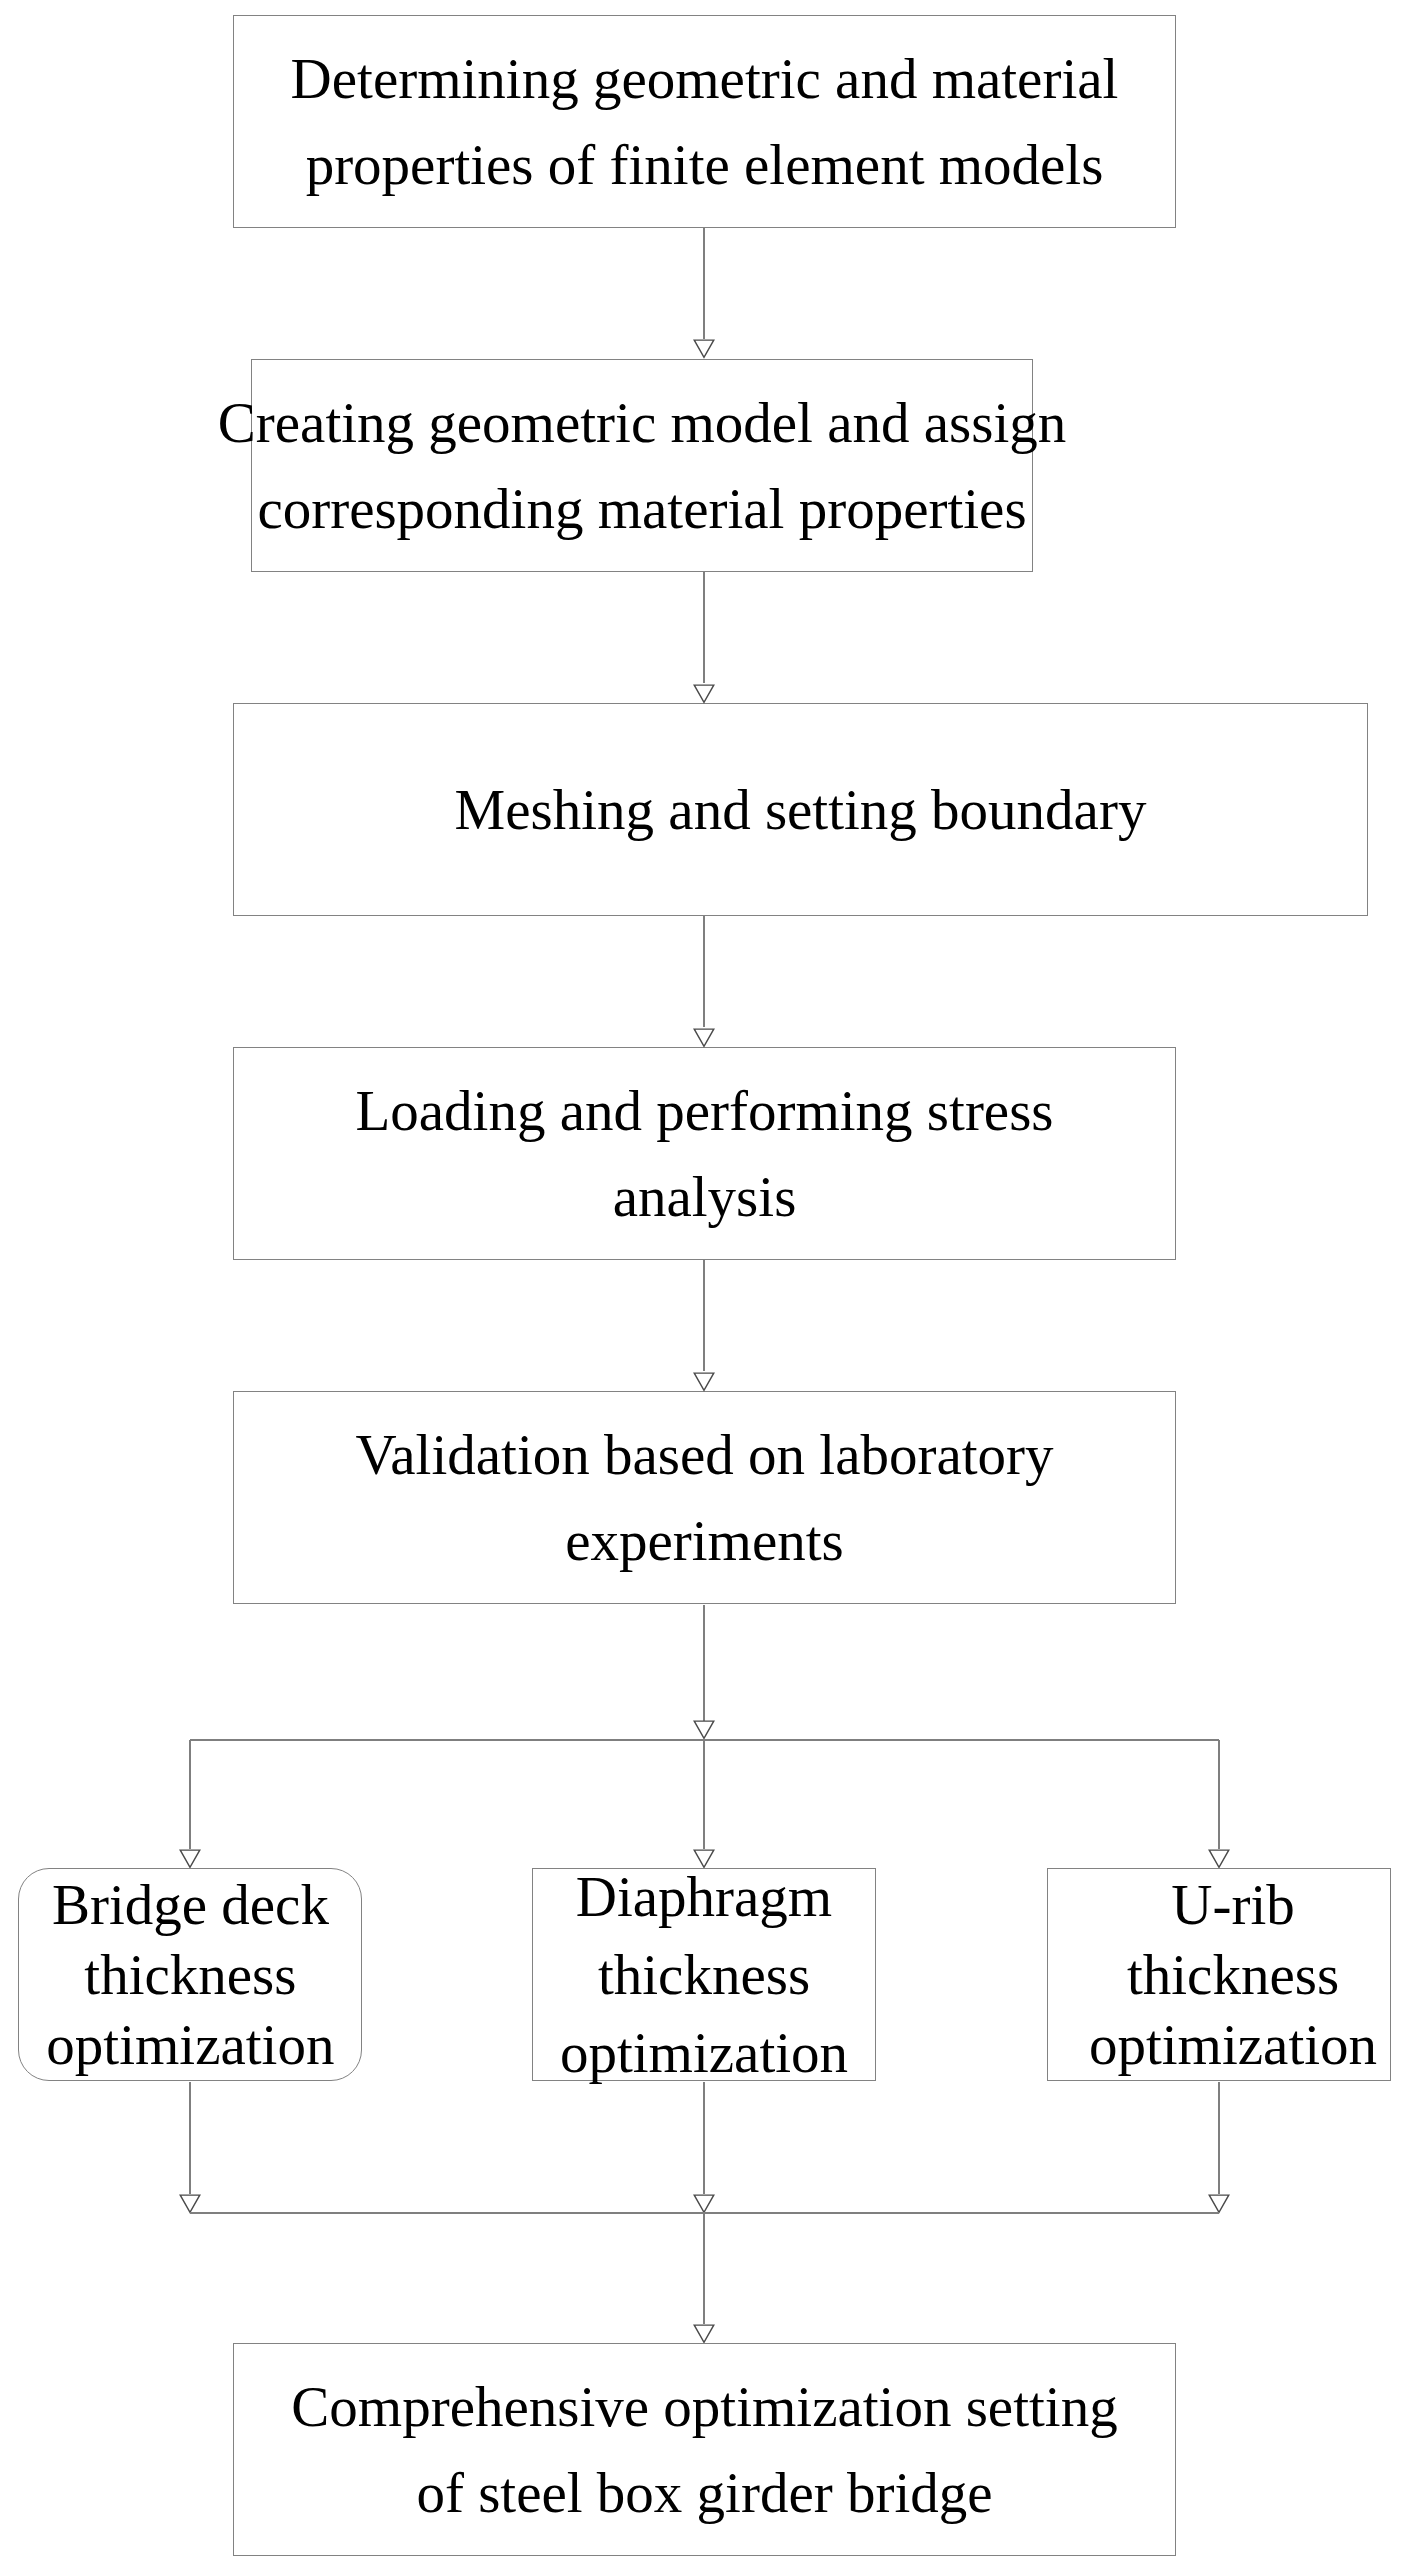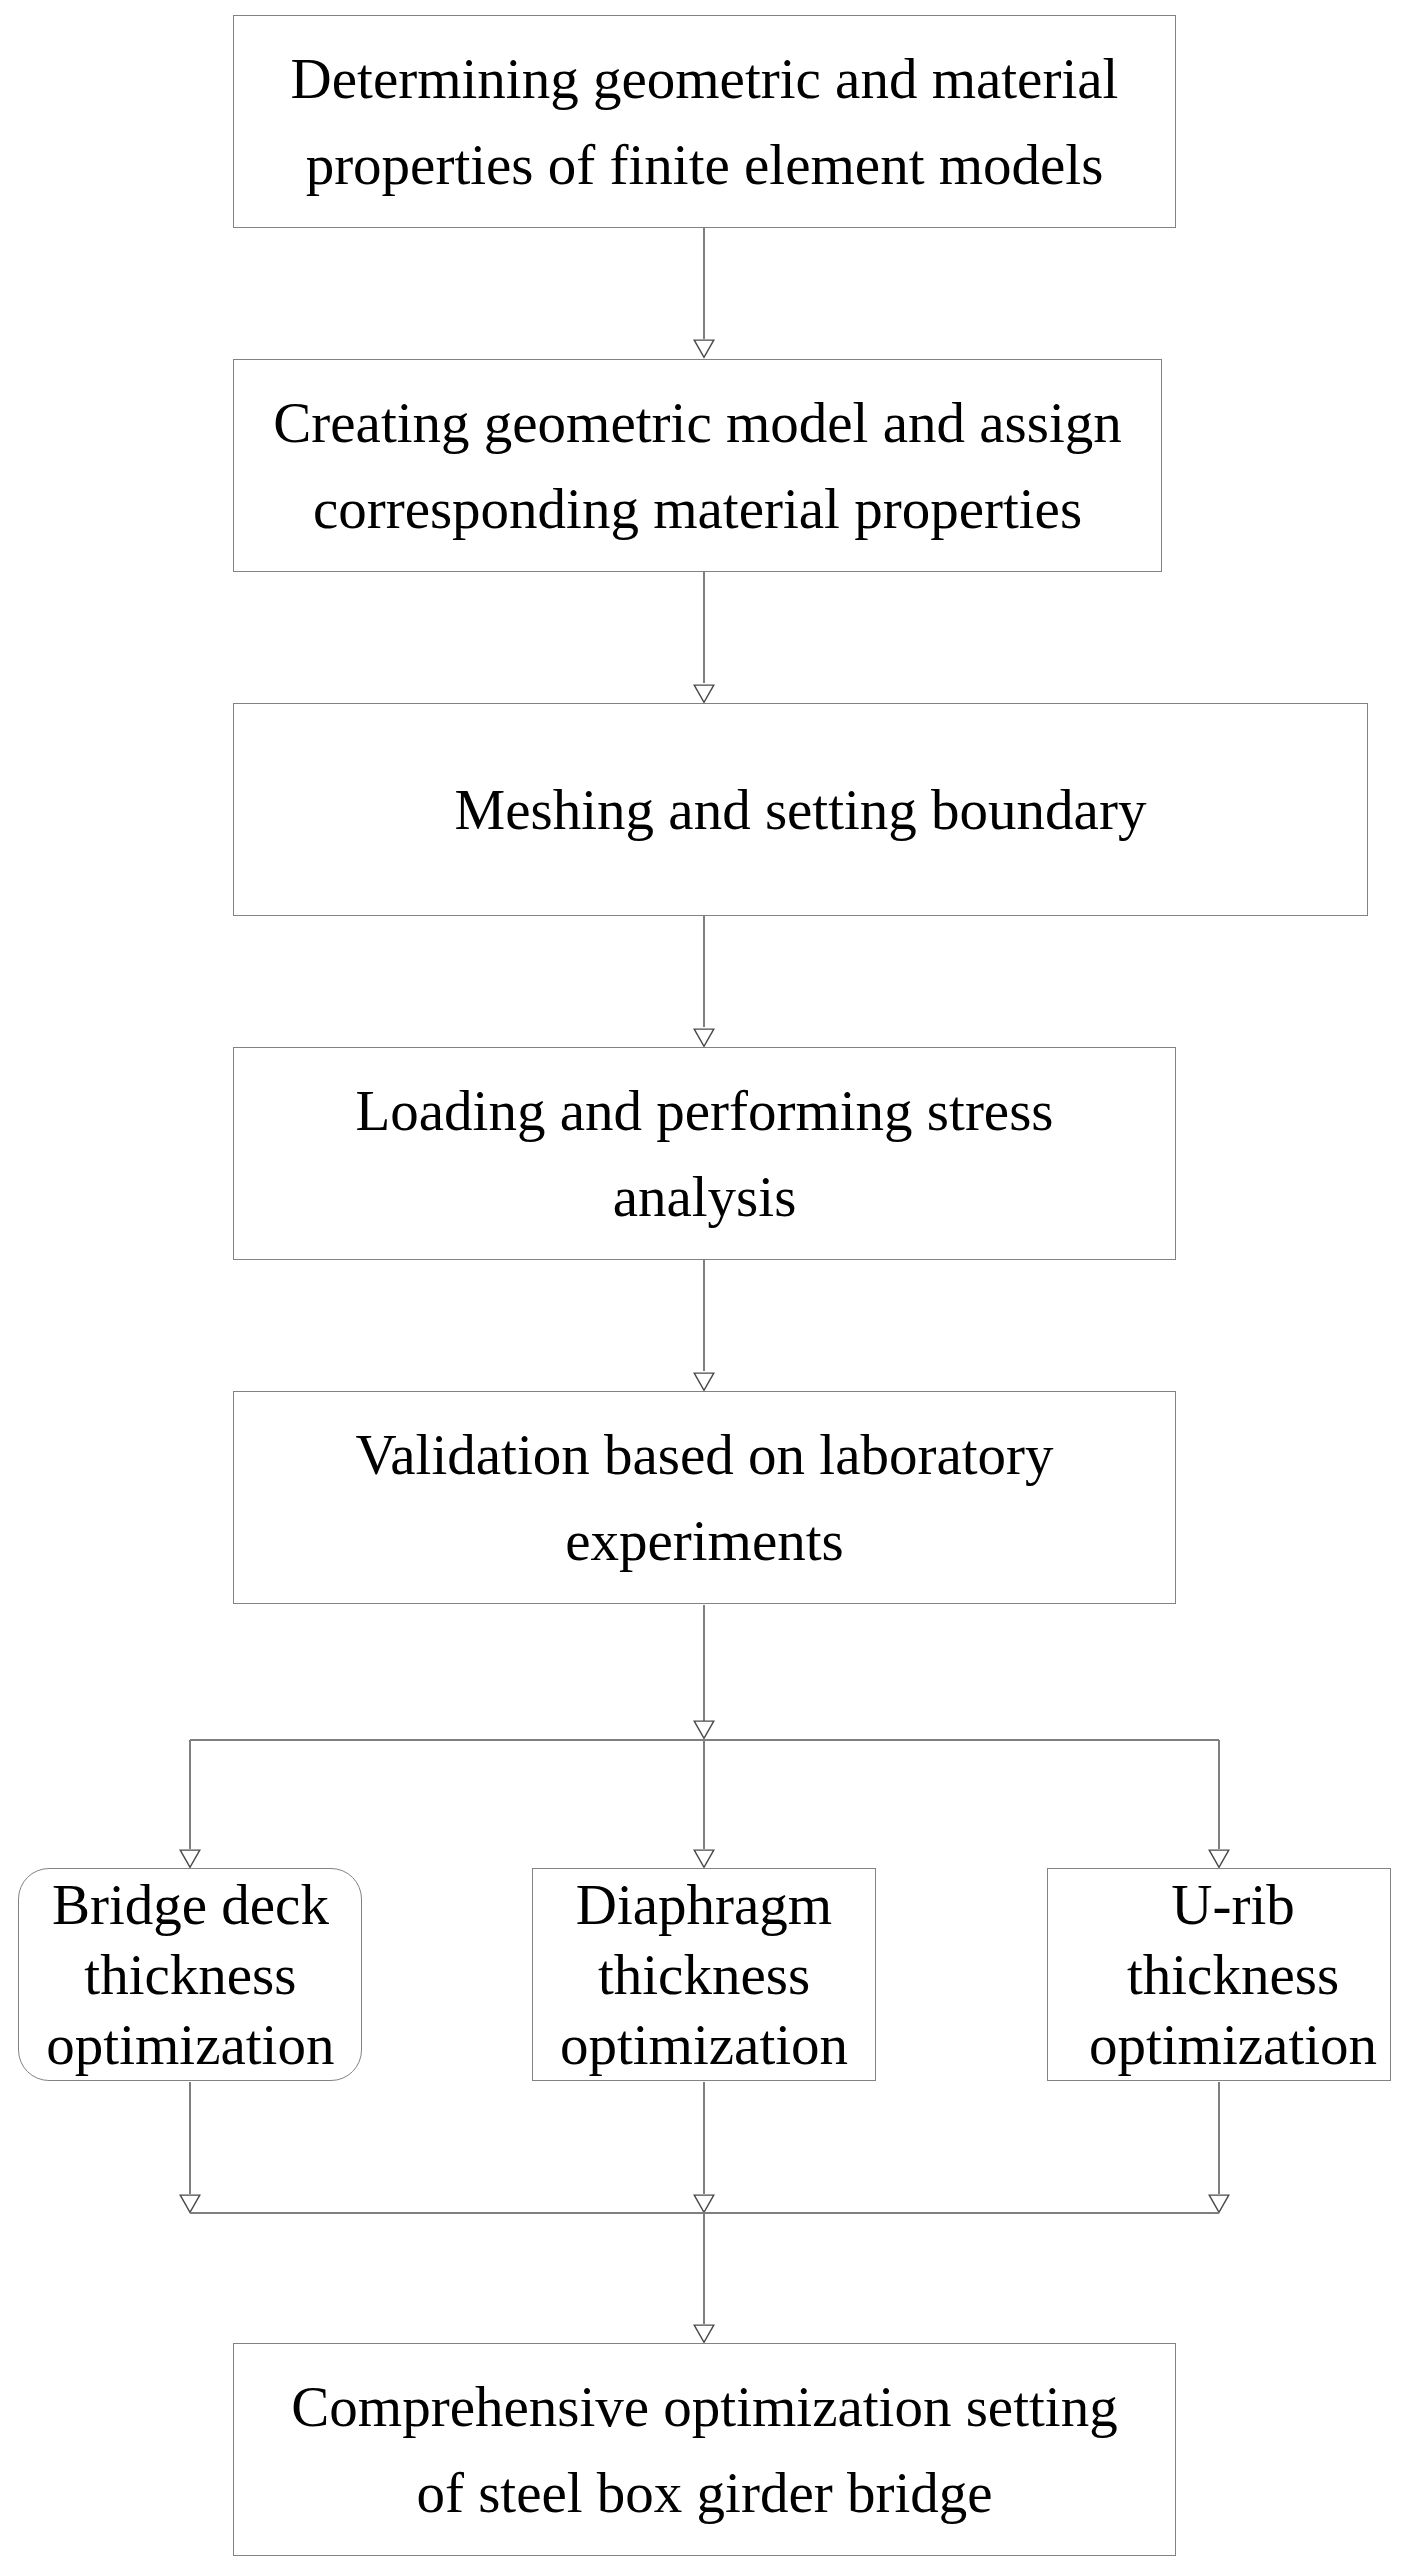--- a/index.html
+++ b/index.html
@@ -51,21 +51,21 @@
 </head>
 <body>
 
 <div class="canvas">
 
   <div class="box" style="left:233px;top:15px;width:943px;height:213px;">
     <span class="ln">Determining geometric and material</span>
     <span class="ln">properties of finite element models</span>
   </div>
 
-  <div class="box" style="left:233px;top:359px;width:929px;height:213px;">
+  <div class="box" style="left:251px;top:359px;width:782px;height:213px;">
     <span class="ln">Creating geometric model and assign</span>
     <span class="ln">corresponding material properties</span>
   </div>
 
   <div class="box" style="left:233px;top:703px;width:1135px;height:213px;text-align:center;">
     <span class="ln">Meshing and setting boundary</span>
   </div>
 
   <div class="box" style="left:233px;top:1047px;width:943px;height:213px;">
     <span class="ln">Loading and performing stress</span>
@@ -114,21 +114,21 @@
   <svg class="arrow" style="left:1208px;top:1849px;" viewBox="0 0 38 34">
       <polygon points="2,2 36,2 19,32" fill="#ffffff" stroke="#4a4a4a" stroke-width="2.5"></polygon>
     </svg>
 
   <div class="box small" style="left:18.4px;top:1868px;width:344px;height:213px;border-radius:31px;">
     <span class="ln">Bridge deck</span>
     <span class="ln">thickness</span>
     <span class="ln">optimization</span>
   </div>
 
-  <div class="box small" style="left:532px;top:1868px;width:344px;height:213px;">
+  <div class="box small" style="left:532px;top:1868px;width:344px;height:213px;gap:8px;">
     <span class="ln">Diaphragm</span>
     <span class="ln">thickness</span>
     <span class="ln">optimization</span>
   </div>
 
   <div class="box small" style="left:1047px;top:1868px;width:344px;height:213px;padding-left:28px;">
     <span class="ln">U-rib</span>
     <span class="ln">thickness</span>
     <span class="ln">optimization</span>
   </div>

